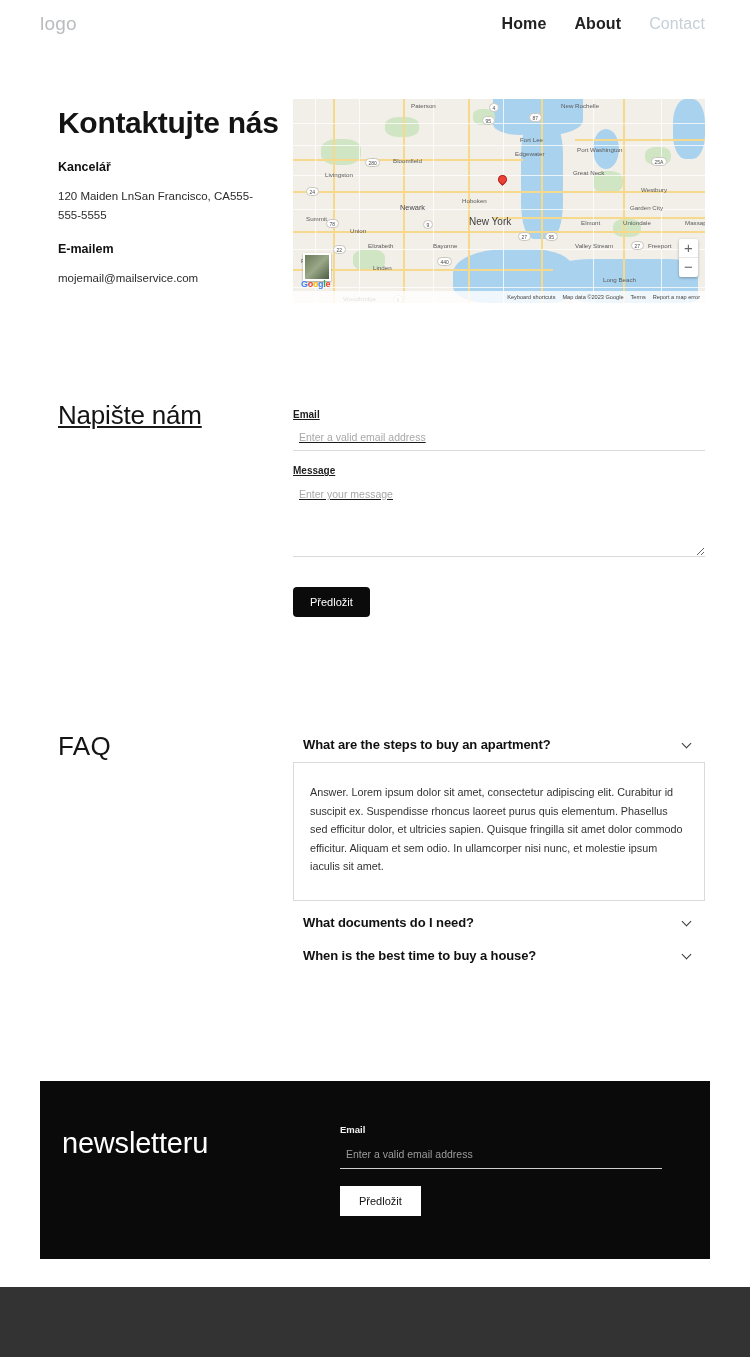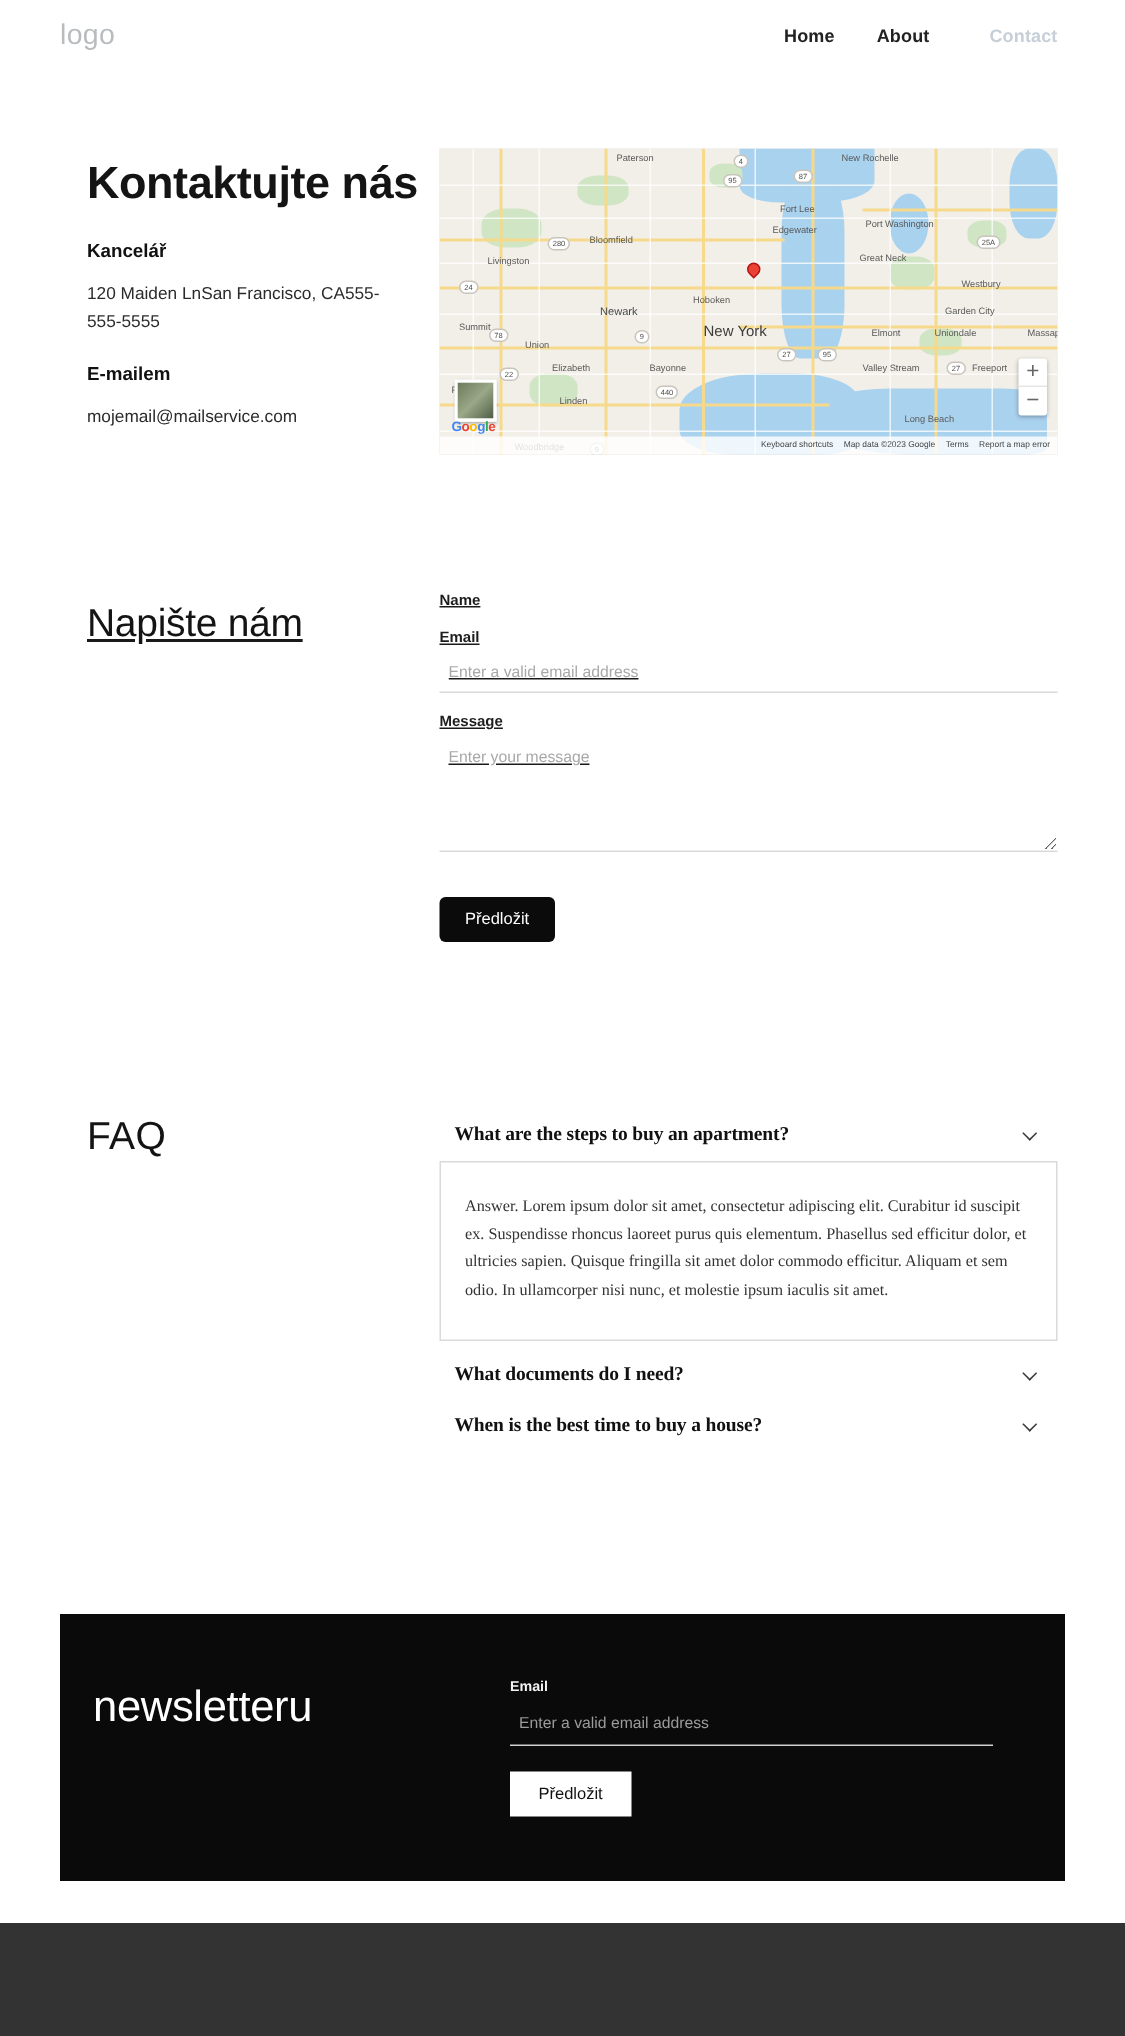--- a/index.html
+++ b/index.html
@@ -22,27 +22,27 @@
     background: #fff;
   }
   .logo {
     font-size: 19px;
     color: #b9bcbf;
     letter-spacing: .2px;
     font-weight: 400;
   }
   .nav { display: flex; align-items: center; gap: 28px; }
   .nav a {
-    font-size: 12px;
+    font-size: 16px;
     color: #222;
     text-decoration: none;
     font-weight: 600;
     letter-spacing: .1px;
   }
-  .nav a.muted { color: #c6cfd8; font-weight: 700; margin-left: 12px; }
+  .nav a.muted { color: #c6cfd8; font-weight: 400; }
 
   
   .contact {
     display: flex;
     padding: 52px 45px 0 58px;
     align-items: flex-start;
     gap: 0;
   }
   .contact-left { width: 225px; flex: none; padding-top: 6px; }
   .contact-title {
@@ -240,21 +240,21 @@
     align-items: flex-start;
   }
   .faq-title {
     width: 225px; flex: none;
     font-size: 26px;
     font-weight: 400;
     letter-spacing: .3px;
     color: #141414;
     padding-top: 2px;
   }
-  .faq-list { margin-left: auto; width: 412px; font-family: Liberation Serif, serif; }
+  .faq-list { margin-left: auto; width: 412px; }
   .faq-q {
     display: flex;
     align-items: center;
     justify-content: space-between;
     padding: 8px 6px 10px 10px;
     cursor: pointer;
   }
   .faq-q span.qt {
     font-size: 13px;
     font-weight: 700;
@@ -473,21 +473,20 @@
         <span>Terms</span>
         <span>Report a map error</span>
       </div>
     </div>
   </div>
 
   <div class="writeus">
     <div class="wu-title">Napište nám</div>
     <div class="form">
       <div class="field">
-        <label>Name</label>
       </div>
       <div class="field">
         <label>Email</label>
         <input type="email" placeholder="Enter a valid email address" style="">
       </div>
       <div class="field">
         <label>Message</label>
         <textarea placeholder="Enter your message" style=""></textarea>
       </div>
       <button class="submit-dark">Předložit</button>

